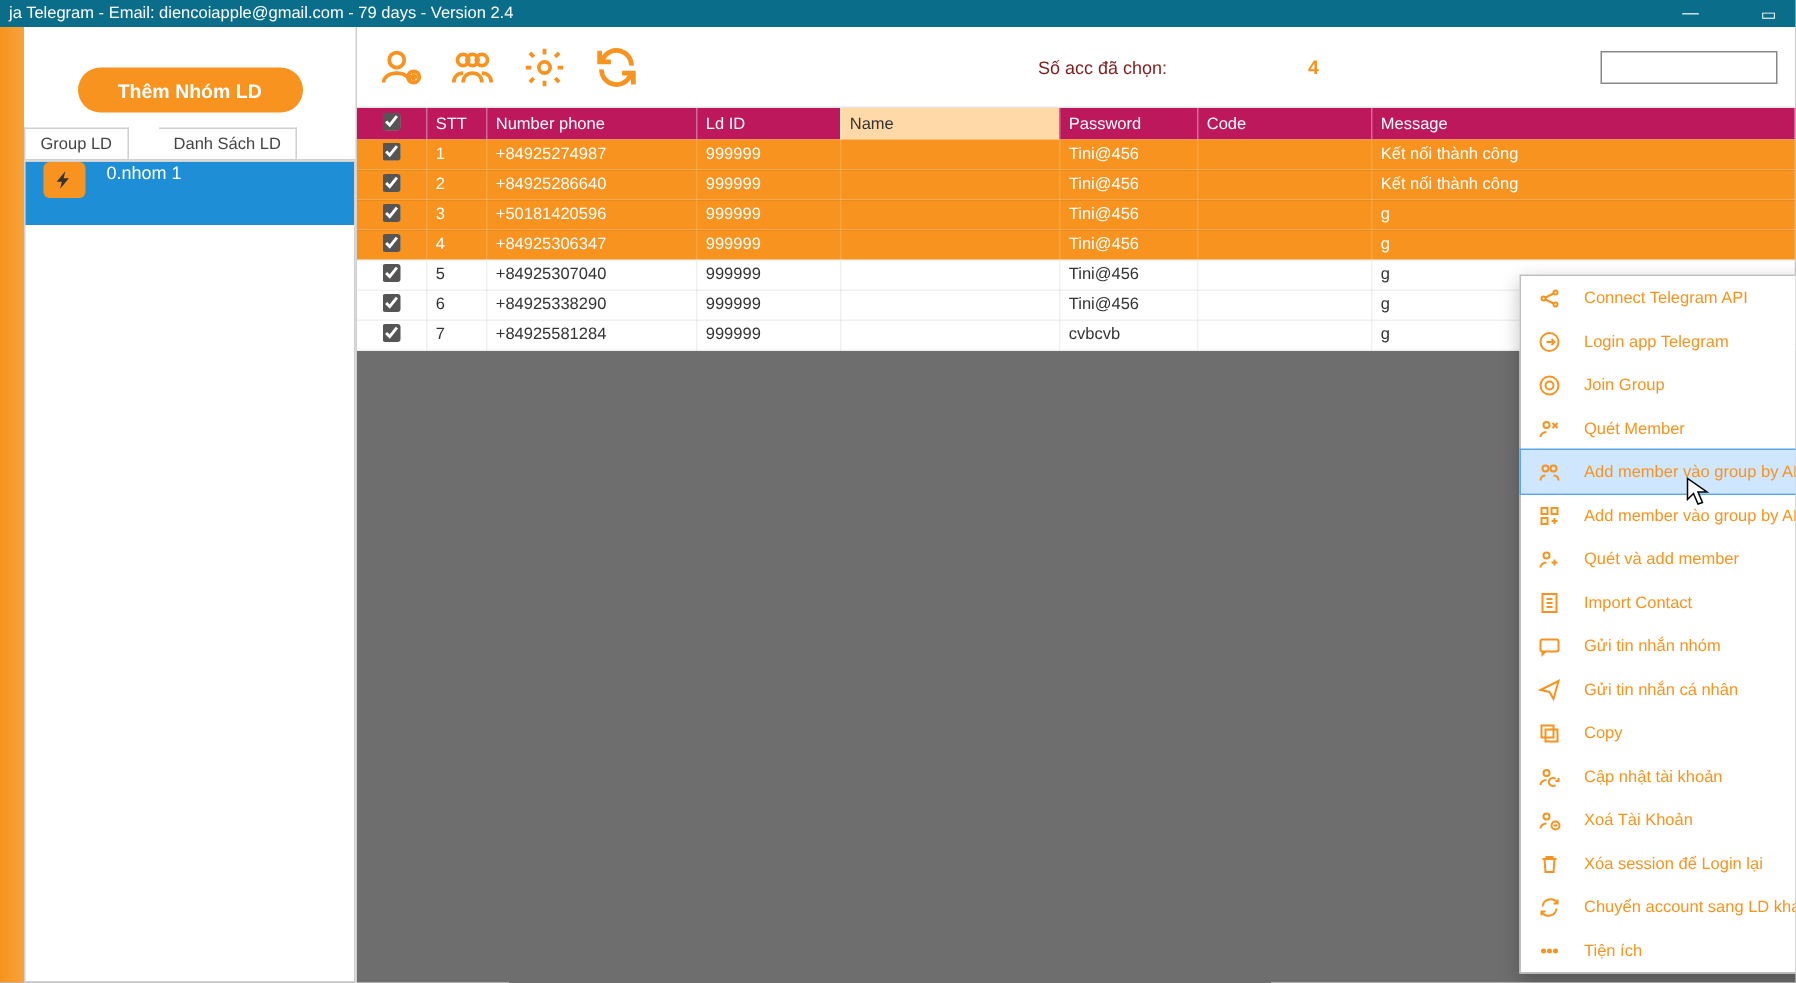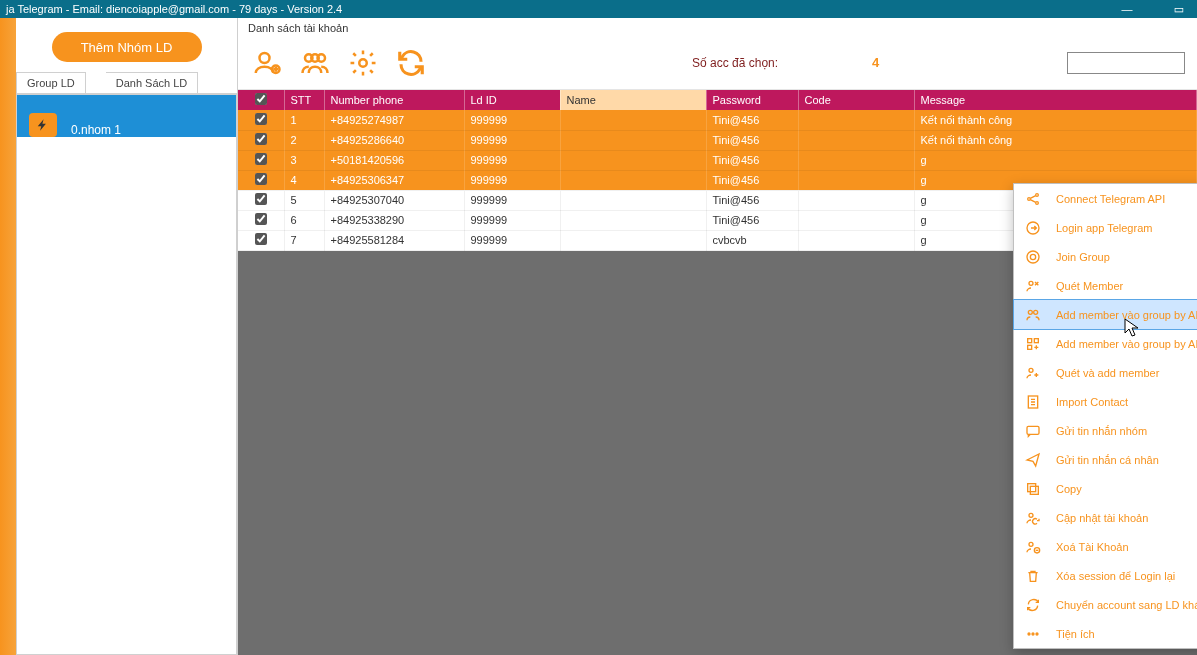--- a/index.html
+++ b/index.html
@@ -7,27 +7,27 @@
 
   .titlebar { height: 18px; background: #0a6e8a; color: #fff; font-size: 11px; display: flex; align-items: center; padding: 0 6px; position: relative; gap: 28px; }
   .titlebar .spacer { flex: 1; }
   .titlebar .winbtn { width: 24px; text-align: center; font-size: 11px; cursor: pointer; }
 
   .app { display: flex; height: calc(655px - 18px); }
 
   .left-rail { width: 16px; background: linear-gradient(to right,#f7931e,#f7a33a); }
 
   .sidebar { width: 222px; background: #fff; border-right: 1px solid #cfcfcf; display: flex; flex-direction: column; padding-top: 6px; }
-  .btn-primary { margin: 8px auto 6px; width: 150px; height: 30px; border-radius: 15px; background: #f7931e; color: #fff; border: none; font-size: 13px; font-weight: 400; cursor: pointer; }
+  .btn-primary { margin: 21px auto 6px; width: 150px; height: 30px; border-radius: 15px; background: #f7931e; color: #fff; border: none; font-size: 13px; font-weight: 700; cursor: pointer; }
   .side-tabs { display: flex; border-bottom: 1px solid #d0d0d0; margin-top: 4px; gap: 20px; }
   .side-tab { padding: 4px 10px; font-size: 11px; color: #444; border: 1px solid #d0d0d0; border-bottom: none; background: #fff; cursor: pointer; }
   .side-tab.active { background: #fff; }
   .side-tab + .side-tab { border-left: none; text-align: right; }
   .side-list { border: 1px solid #d0d0d0; margin: 0; flex: 1; }
-  .side-item { display: flex; align-items: flex-end; height: 42px; padding: 0 12px; gap: 14px; cursor: pointer; }
+  .side-item { display: flex; align-items: flex-start; height: 42px; padding: 0 12px; gap: 14px; cursor: pointer; }
   .side-item.selected { background: #1e8fd6; color: #fff; }
   .side-item .icon-bolt { width: 28px; height: 24px; border-radius: 4px; background: #f7931e; display: flex; align-items: center; justify-content: center; }
   .side-item .icon-bolt svg { width: 14px; height: 14px; }
   .side-item .lbl { font-size: 12px; }
 
   .main { flex: 1; display: flex; flex-direction: column; background: #fff; position: relative; }
   .section-title { font-size: 11px; color: #333; padding: 4px 10px 2px; }
   .main-tabs { display: flex; border-bottom: 1px solid #d0d0d0; padding-left: 4px; }
   .main-tab { padding: 4px 12px; font-size: 11px; border: 1px solid #d0d0d0; border-bottom: none; background: #fff; cursor: pointer; }
   .main-tab + .main-tab { border-left: none; }
@@ -92,21 +92,20 @@
           <svg viewBox="0 0 24 24" fill="#333">
               <path d="M13 2 3 14h6l-2 8 10-12h-6l2-8z"></path>
             </svg>
         </span>
         <span class="lbl">0.nhom 1</span>
       </div>
     </div>
   </div>
 
   <div class="main">
-    <div class="section-title">Danh sách tài khoản</div>
 
     <div class="toolbar-row">
       <span class="tool-icon">
         <svg viewBox="0 0 24 24" fill="none" stroke="#f7931e" stroke-width="2">
             <circle cx="10" cy="8" r="4"></circle>
             <path d="M3 20c0-3 3-5 7-5s7 2 7 5"></path>
             <circle cx="19" cy="17" r="3"></circle>
             <path d="M19 15v4M17 17h4"></path>
           </svg>
       </span>

